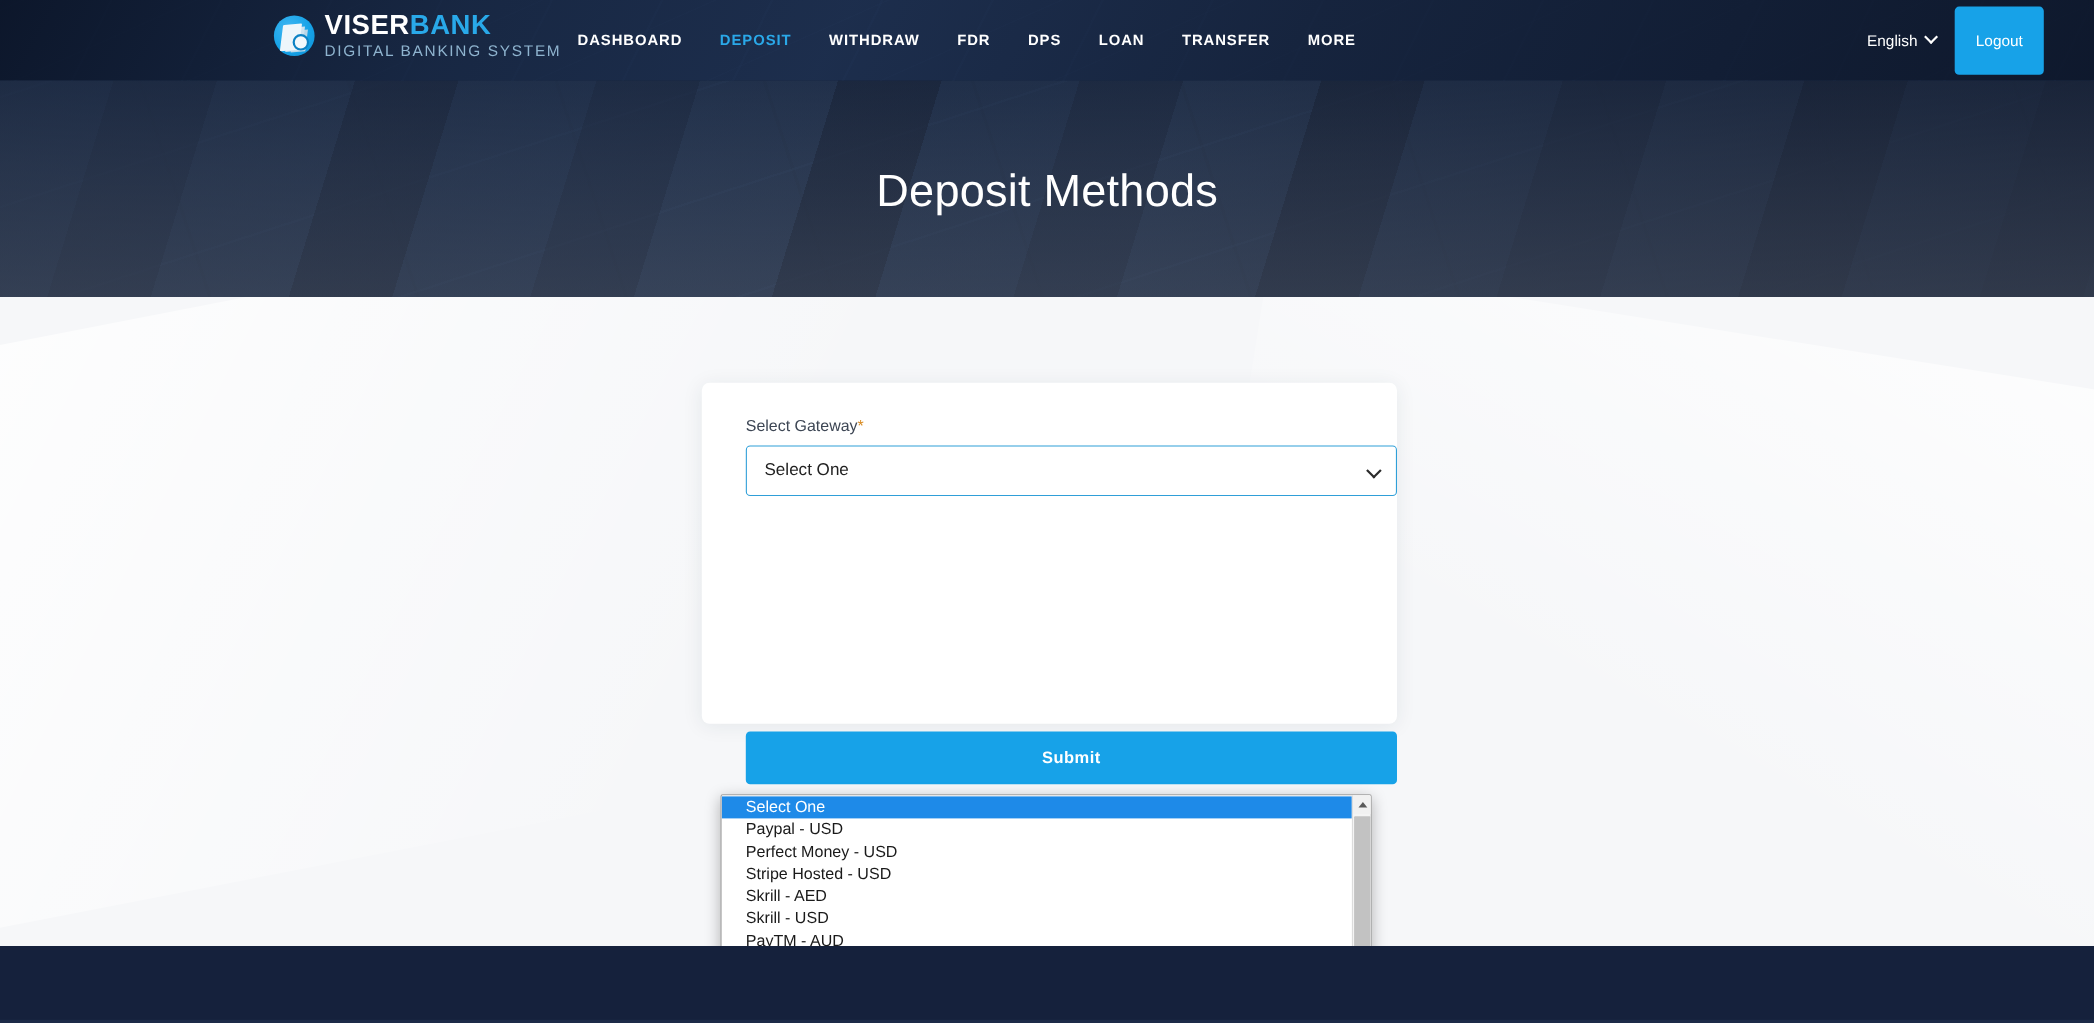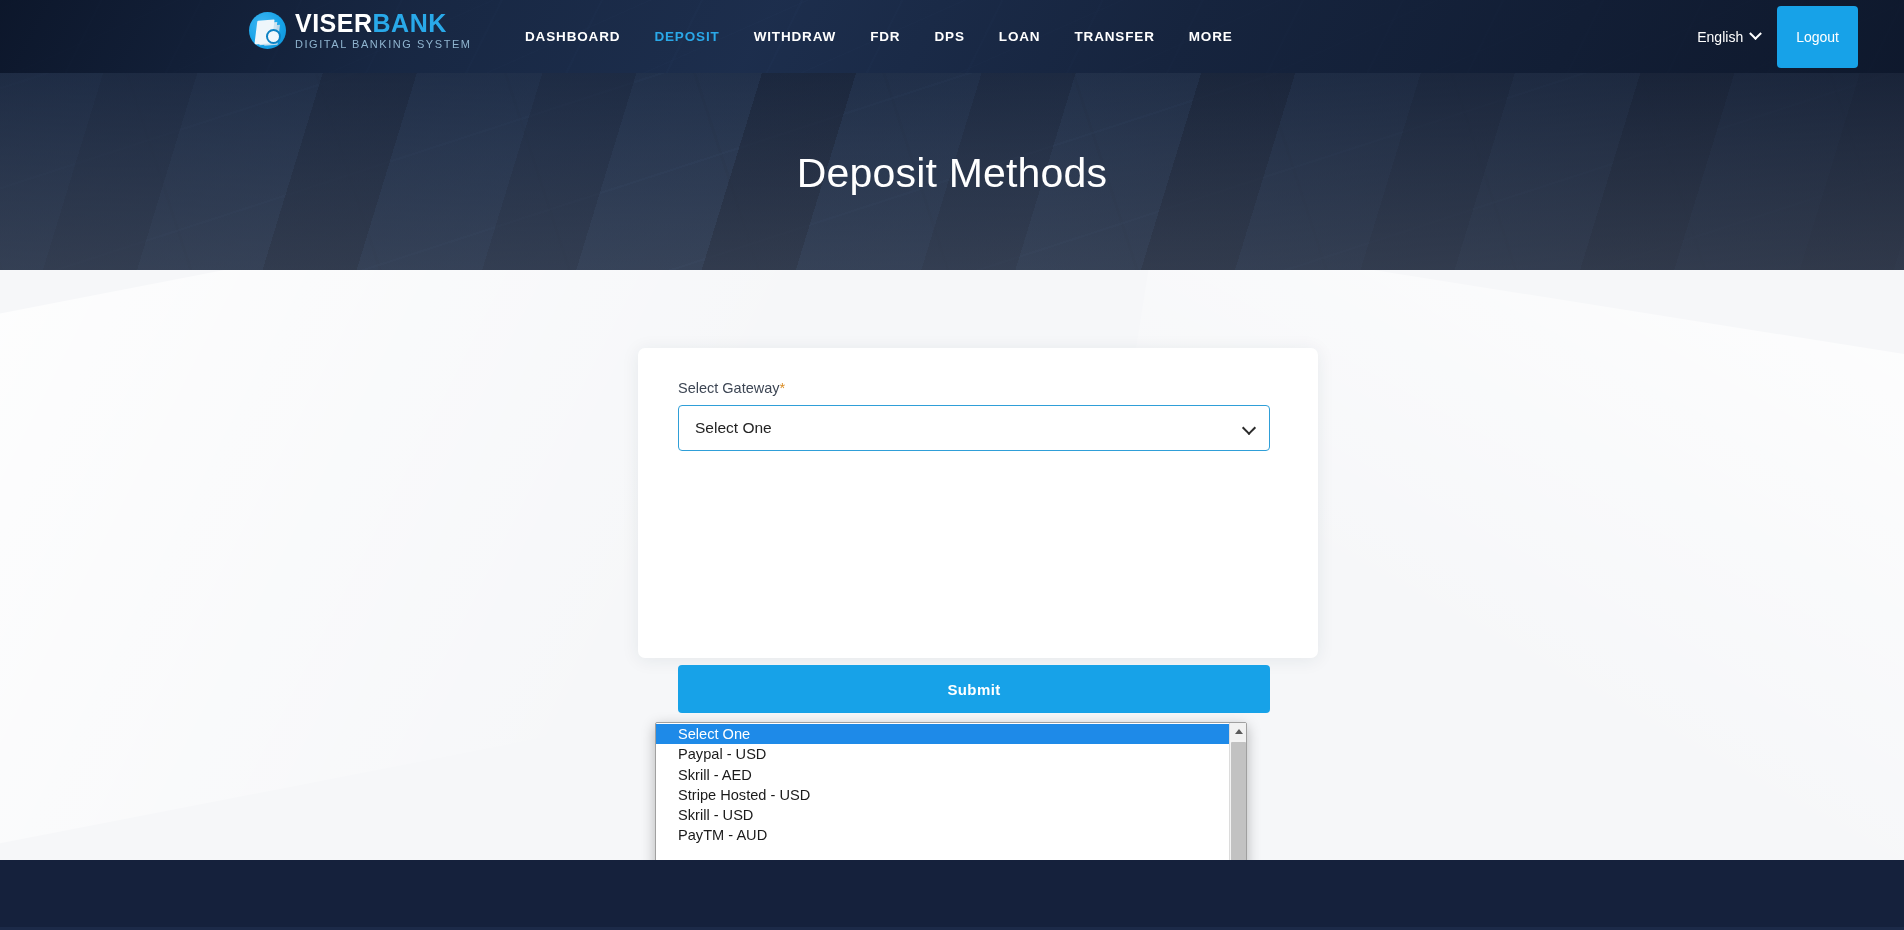--- a/index.html
+++ b/index.html
@@ -47,21 +47,21 @@
   .logo-mark::after {
     content: ""; position: absolute; right: 5px; bottom: 5px;
     width: 11px; height: 11px; border-radius: 50%;
     background: #f2f8fc; border: 2px solid #0d82c4;
   }
   .logo-text { line-height: 1; }
   .logo-title { font-size: 25px; font-weight: 700; letter-spacing: .5px; }
   .logo-title .w1 { color: #ffffff; }
   .logo-title .w2 { color: #29a9e9; }
   .logo-sub {
-    font-size: 11px; color: #8fb4cf; letter-spacing: 1.55px;
+    font-size: 14px; color: #8fb4cf; letter-spacing: 1.55px;
     margin-top: 3px; font-weight: 400;
   }
 
   .mainnav {
     position: absolute; left: 508px; top: 0; height: 73px;
     display: flex; align-items: center; gap: 0; z-index: 3;
   }
   .mainnav a {
     color: #ffffff; text-decoration: none;
     font-size: 13.5px; font-weight: 600; letter-spacing: .85px;
@@ -135,21 +135,21 @@
   }
   .content::after {
     content: ""; position: absolute; right: -200px; top: 40px;
     width: 1000px; height: 560px;
     background: linear-gradient(200deg, rgba(255,255,255,.85) 0%, rgba(246,247,249,0) 65%);
     transform: rotate(9deg);
   }
 
   .card {
     position: absolute; left: 638px; top: 78px;
-    width: 680px; min-height: 310px;
+    width: 632px; min-height: 310px;
     background: #ffffff; border-radius: 7px;
     box-shadow: 0 2px 18px rgba(30,45,70,.08);
     padding: 32px 40px 40px 40px;
     z-index: 5;
   }
   .field-label {
     font-size: 14.5px; color: #3d4654; margin-bottom: 9px;
     display: block;
   }
   .field-label .req { color: #d98c24; }
@@ -294,22 +294,23 @@
         <span class="select-caret"></span>
       </div>
 
       <button class="submit-btn">Submit</button>
     </div>
 
     <div class="dropdown">
       <div class="dd-list" id="ddlist">
           <div class="dd-opt sel">Select One</div>
           <div class="dd-opt">Paypal - USD</div>
+          <div class="dd-opt">Perfect Money - USD</div>
+          <div class="dd-opt">Stripe Hosted - USD</div>
           <div class="dd-opt">Skrill - AED</div>
-          <div class="dd-opt">Stripe Hosted - USD</div>
           <div class="dd-opt">Skrill - USD</div>
           <div class="dd-opt">PayTM - AUD</div>
         </div>
       <div class="dd-scroll">
         <div class="dd-arrow up">
             <span class="tri u"></span>
           </div>
         <div class="dd-thumb"></div>
 
       </div>

